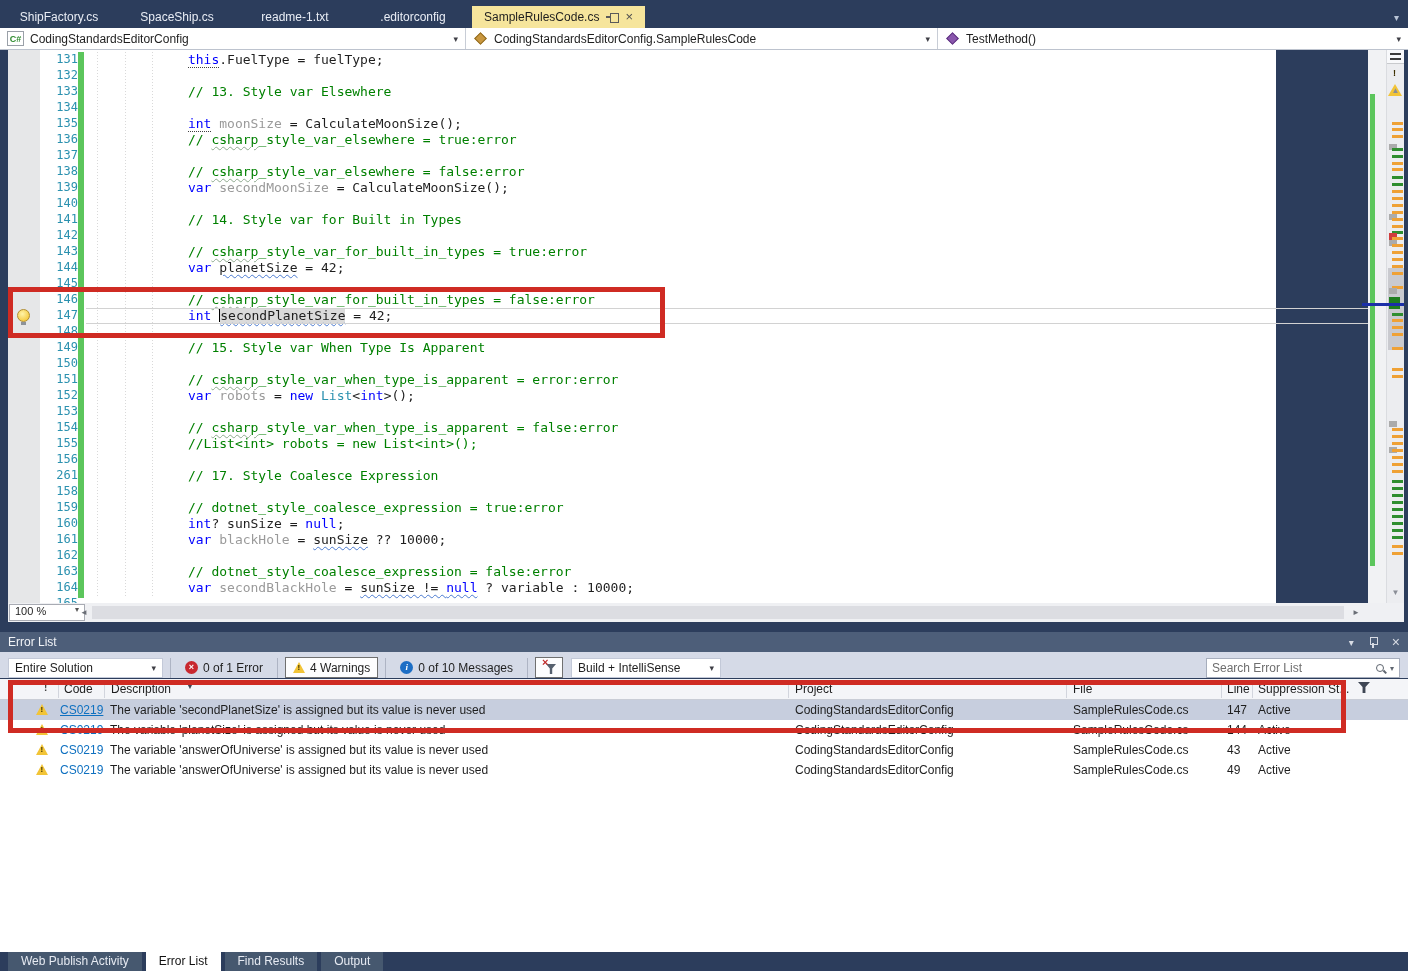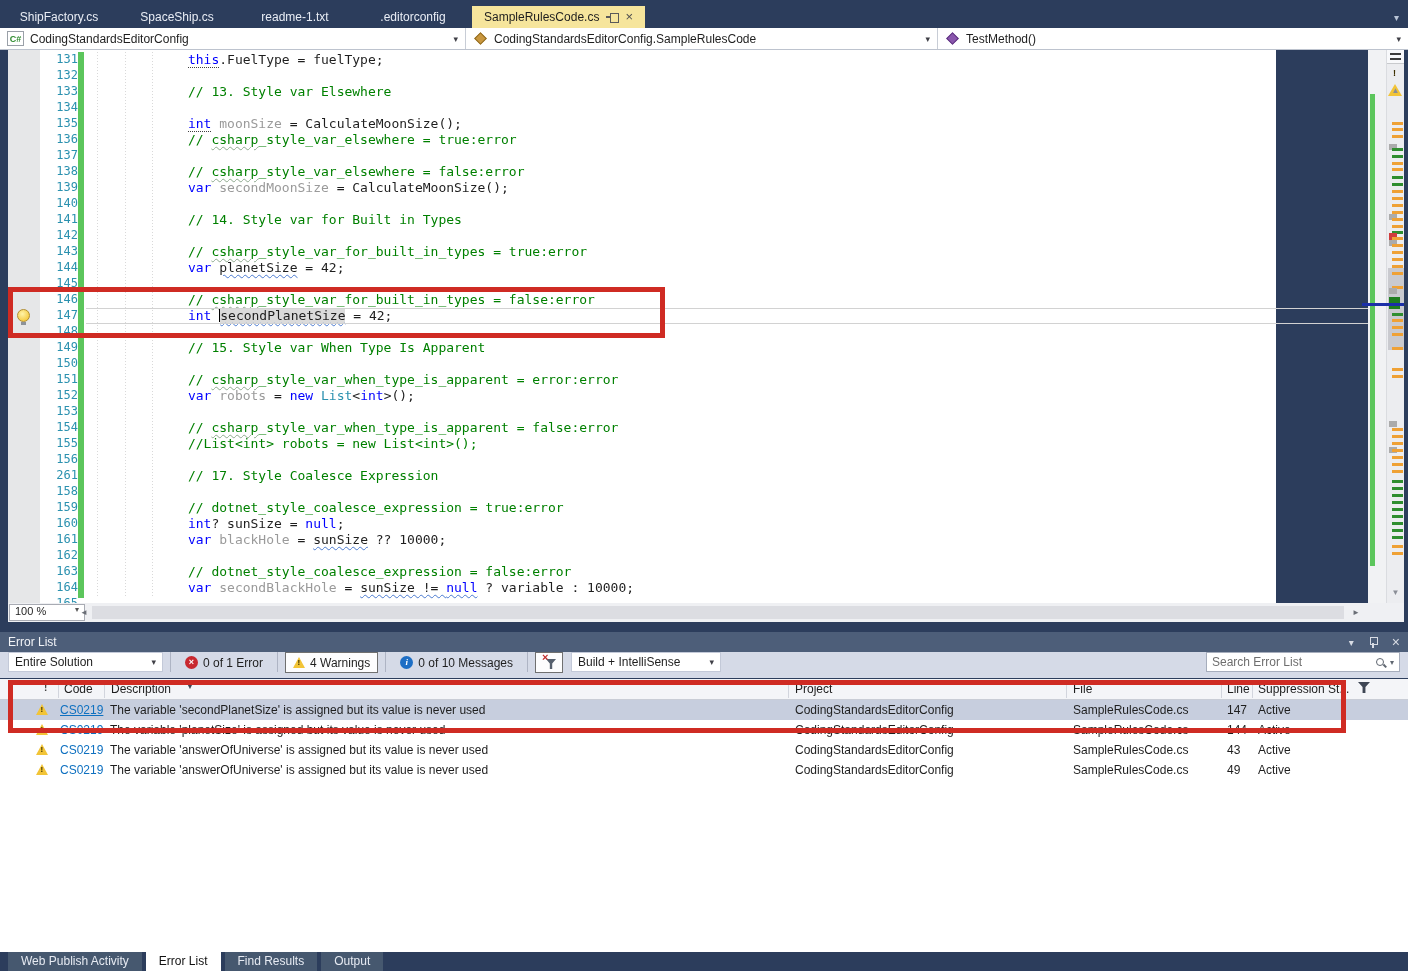--- a/index.html
+++ b/index.html
@@ -80,21 +80,21 @@
   #hthumb{position:absolute;left:84px;top:3px;width:1252px;height:13px;background:#dcdde2}
 
   
   #errorlist{position:absolute;left:0;top:632px;width:1408px;height:320px}
   #el-title{position:absolute;left:0;top:0;width:100%;height:20px;background:#4d5e79;color:#f2f4f8;
             font-size:12px;display:flex;align-items:center;padding:0 8px}
   #el-title .ticons{margin-left:auto;display:flex;align-items:center;gap:14px;color:#d8dce4}
   .vpin{position:relative;width:10px;height:12px;display:inline-block}
   .vpin::before{content:"";position:absolute;left:2px;top:1px;width:6px;height:6px;border:1.5px solid #d8dce4}
   .vpin::after{content:"";position:absolute;left:4.5px;top:7px;width:1.5px;height:5px;background:#d8dce4}
-  #el-toolbar{position:absolute;left:0;top:20px;width:100%;height:26px;background:#d5dae7;display:flex;align-items:flex-start;padding:0 8px}
+  #el-toolbar{position:absolute;left:0;top:20px;width:100%;height:26px;background:#d5dae7;display:flex;align-items:flex-end;padding:0 8px}
   .ecombo{height:20px;background:#fff;border:1px solid #c3c9d8;display:flex;align-items:center;
           font-size:12px;color:#1e1e1e;padding:0 6px}
   .ecombo .chev{margin-left:auto;font-size:9px;color:#3f3f46}
   .tsep{width:1px;height:20px;background:#aeb4c4;margin:0 7px}
   .tbtn{display:flex;align-items:center;gap:5px;height:21px;padding:0 7px;font-size:12px;color:#1e1e1e}
   .tbtn.pressed{border:1px solid #707070;background:#fdfdfe}
   .ic-err{width:13px;height:13px;border-radius:50%;background:#c8282f;color:#fff;font-size:9px;font-weight:bold;
           display:inline-flex;align-items:center;justify-content:center;line-height:1}
   .ic-inf{width:13px;height:13px;border-radius:50%;background:#1d6ec5;color:#fff;font-size:9px;font-weight:bold;font-style:italic;
           display:inline-flex;align-items:center;justify-content:center;line-height:1;font-family:"Liberation Serif",serif}

